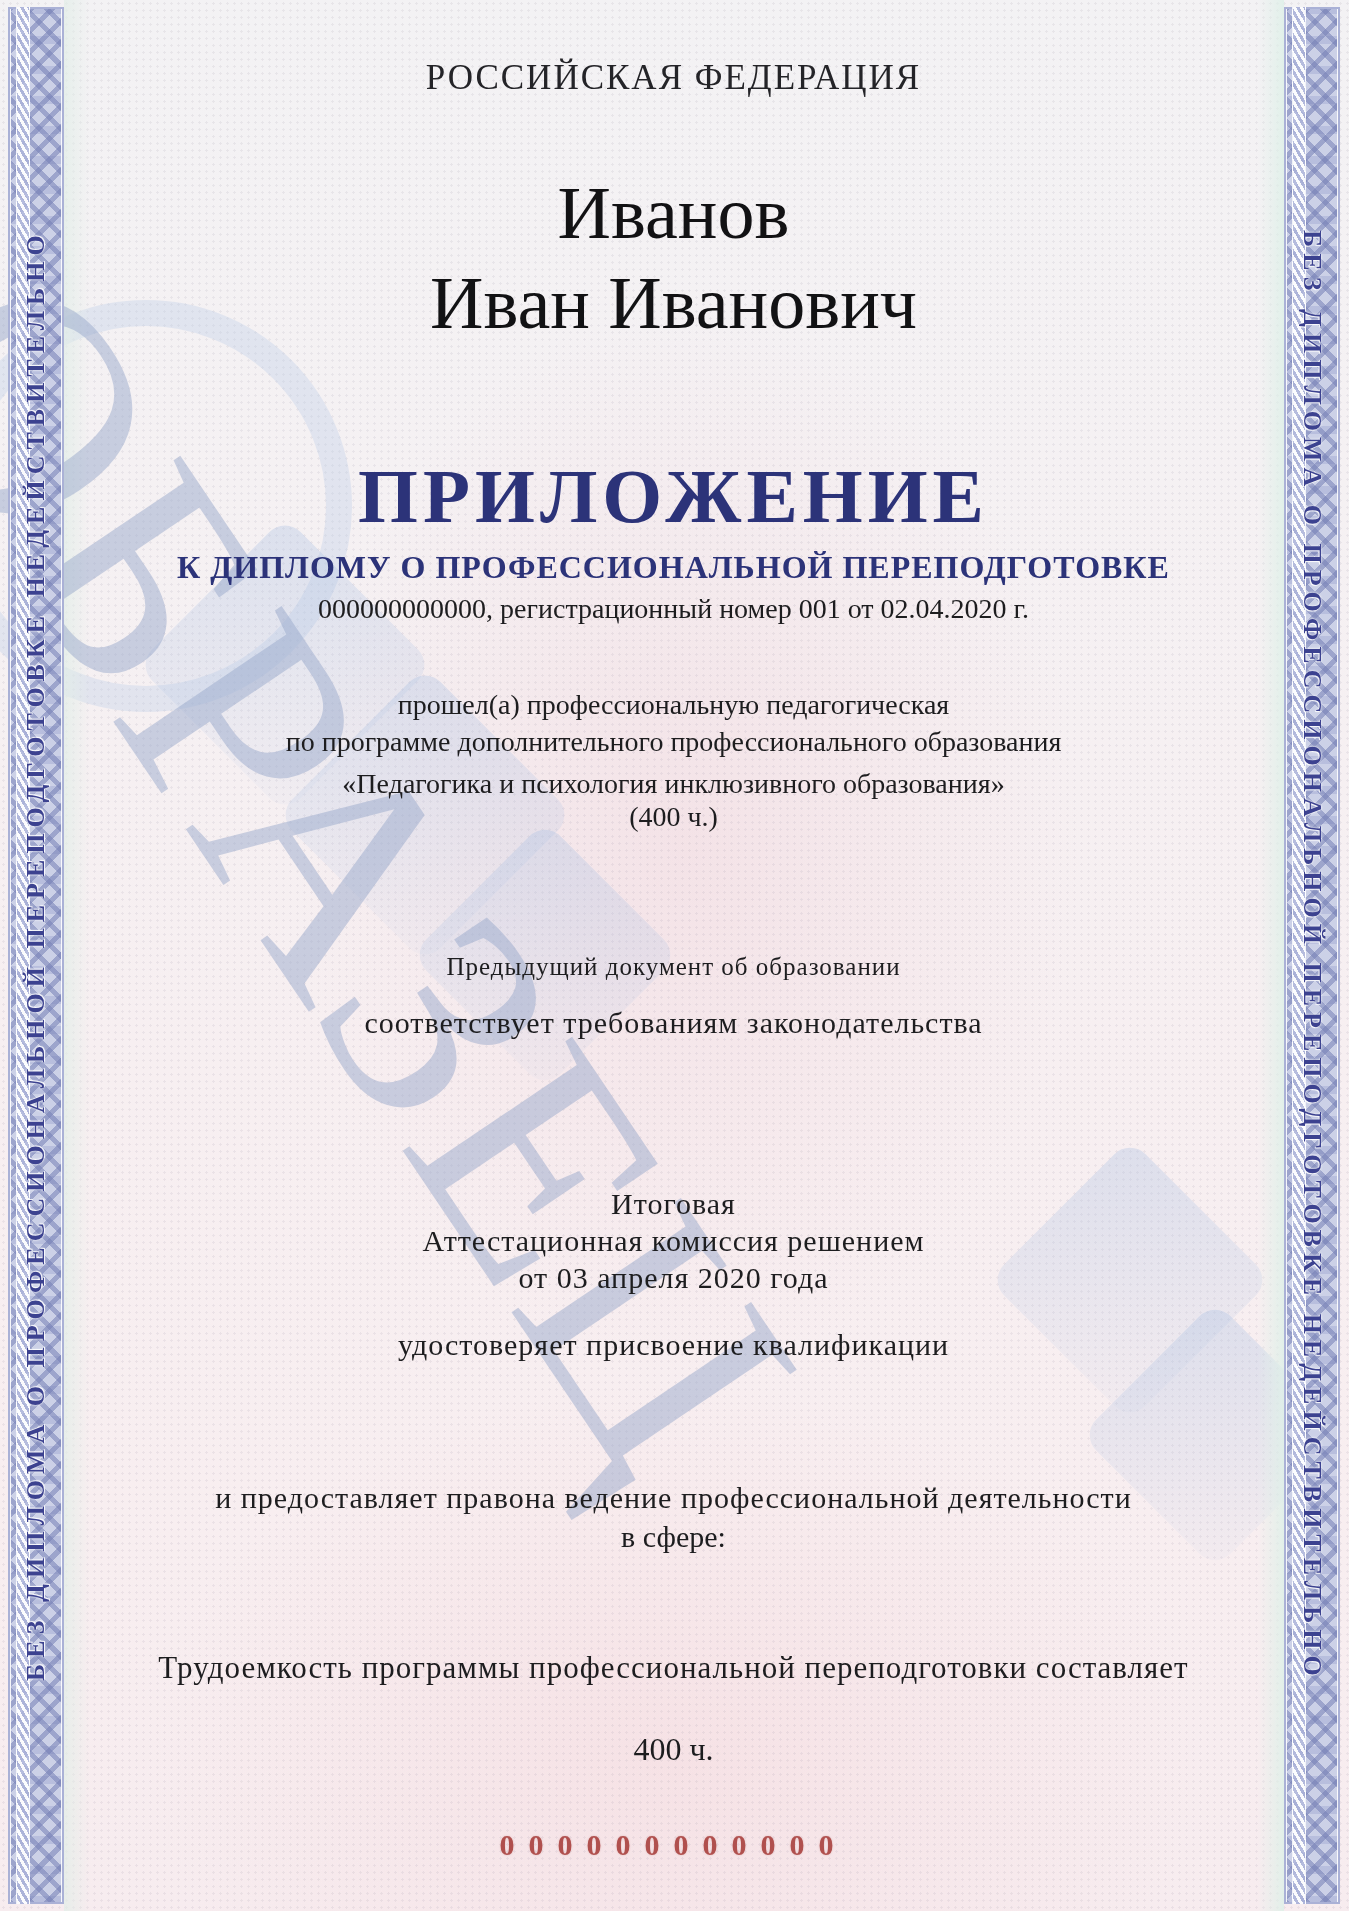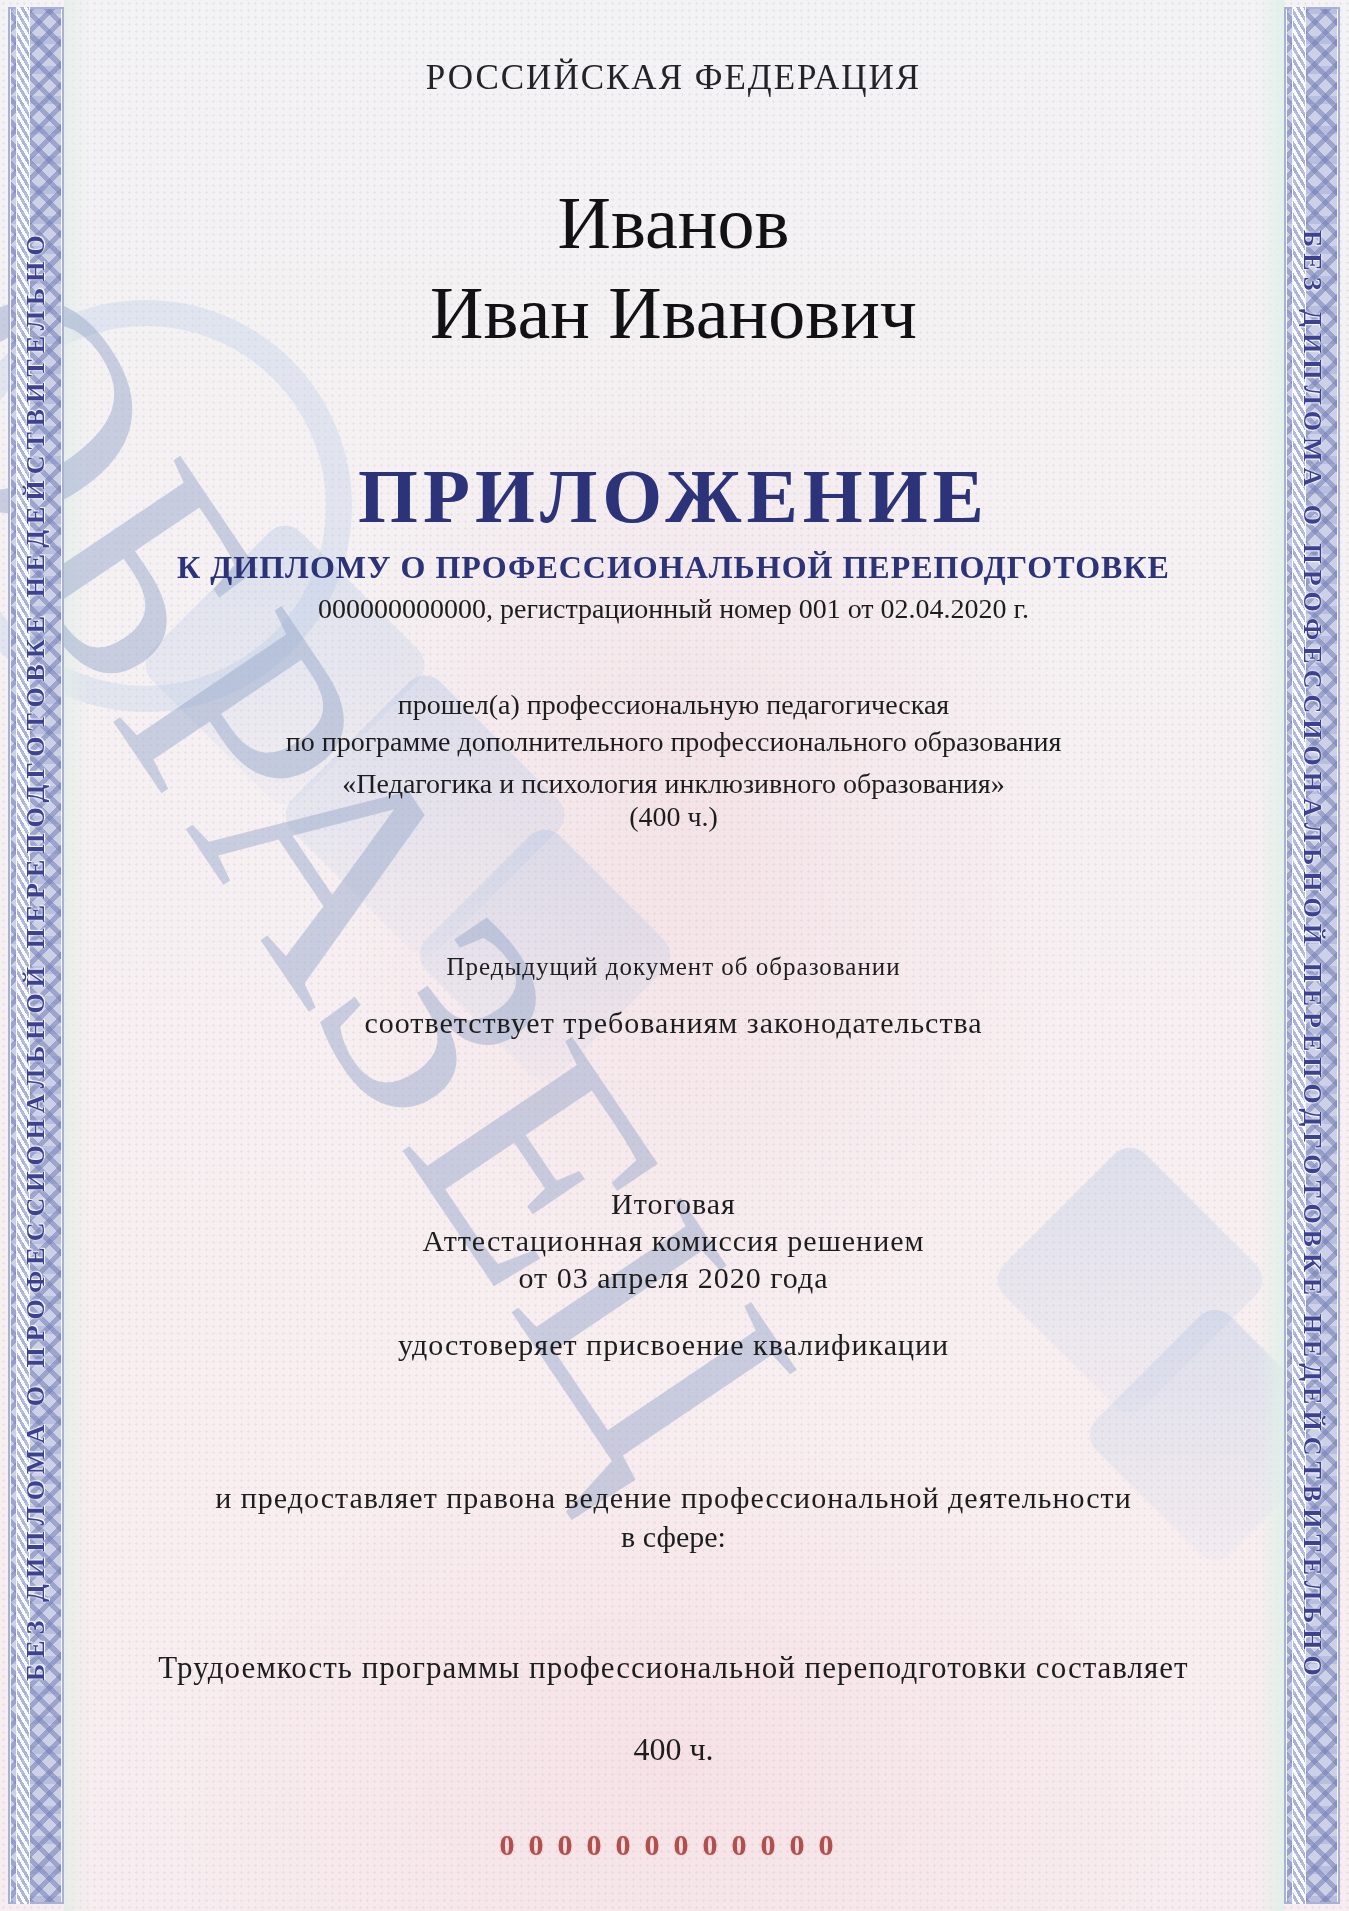--- a/index.html
+++ b/index.html
@@ -71,21 +71,21 @@
     background:linear-gradient(135deg, rgba(170,192,226,0.35), rgba(170,192,226,0.06));
   }
   .arc{
     position:absolute;z-index:0;border-radius:50%;
     border:26px solid rgba(186,202,230,0.33);
   }
   
   .content{position:absolute;left:90px;right:92px;top:0;bottom:0;z-index:2;}
   .line{position:absolute;width:100%;text-align:center;color:#1d1d1f;}
   .country{top:58px;font-size:35px;letter-spacing:2px;color:#242428;}
-  .name{top:178px;font-size:74px;line-height:90px;color:#121214;}
+  .name{top:168px;font-size:74px;line-height:90px;color:#121214;}
   .title{top:452px;font-size:77px;font-weight:bold;letter-spacing:5px;color:#2c3379;}
   .subtitle{top:549px;font-size:32px;font-weight:bold;letter-spacing:1px;color:#2c3379;text-align:center;}
   .regline{top:593px;font-size:28px;}
   .completion{top:686px;font-size:28px;line-height:37px;}
   .program{top:767px;font-size:28px;line-height:33px;}
   .prevdoc1{top:953px;font-size:25px;letter-spacing:1px;}
   .prevdoc2{top:1006px;font-size:30px;letter-spacing:1px;}
   .commission{top:1185px;font-size:30px;line-height:37px;letter-spacing:1px;}
   .qualification{top:1328px;font-size:30px;letter-spacing:1px;}
   .rights1{top:1481px;font-size:30px;letter-spacing:1px;}

